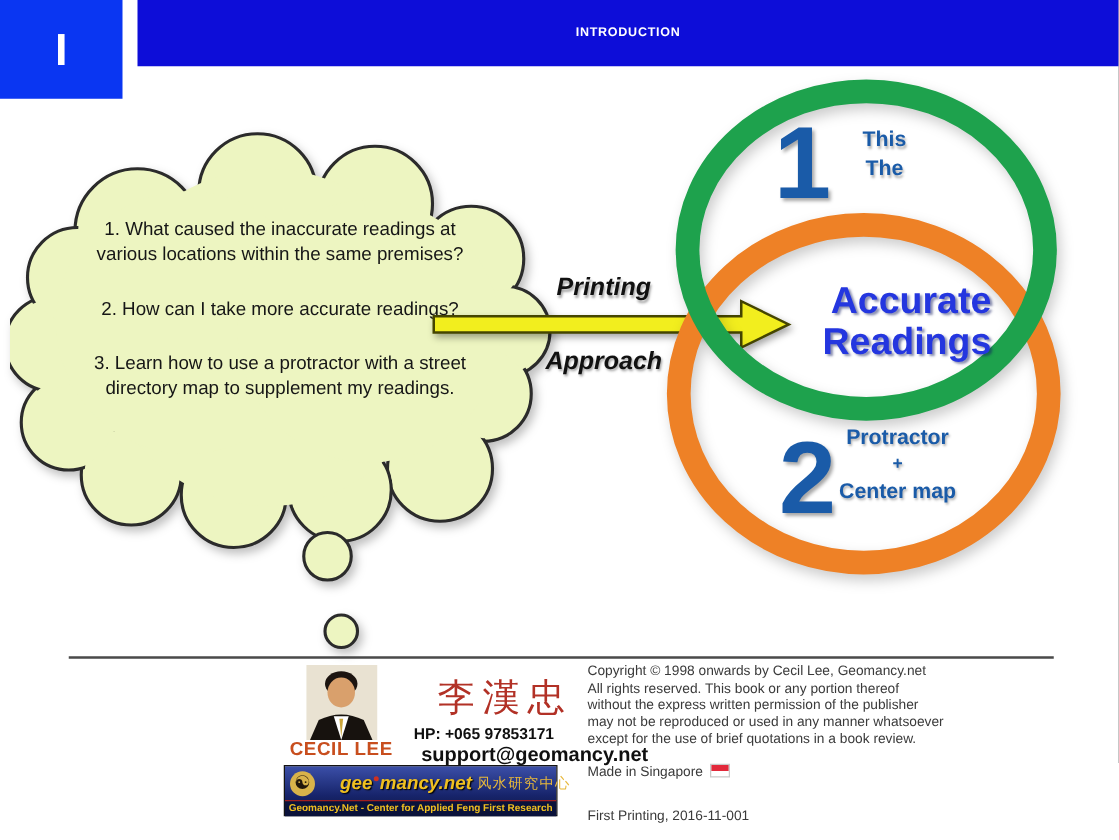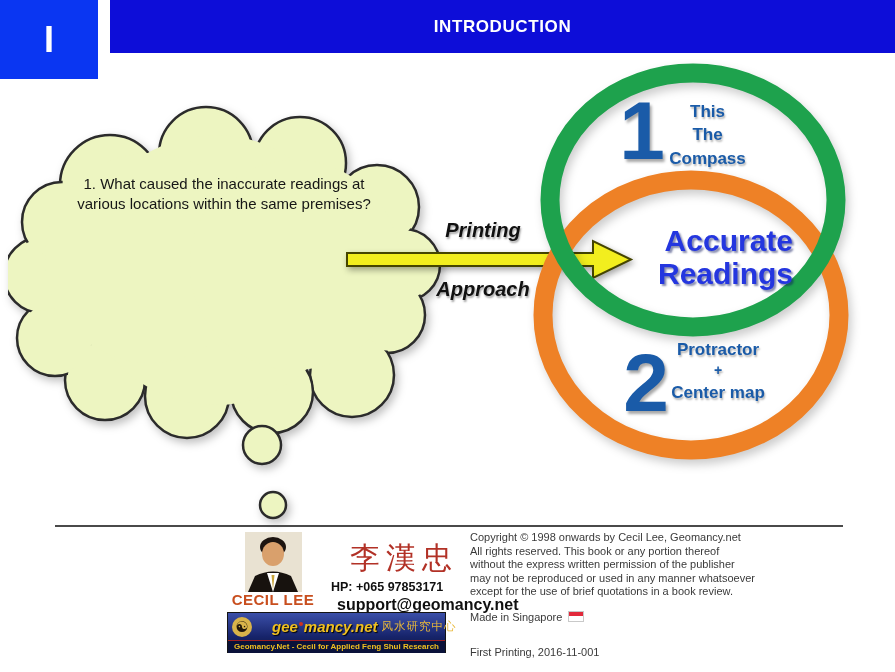--- a/index.html
+++ b/index.html
@@ -5,21 +5,21 @@
   html,body{margin:0;padding:0;background:#777;}
   .slide{position:relative;width:895px;height:672px;background:#fff;overflow:hidden;
          font-family:"Liberation Sans",sans-serif;margin:0 auto;}
 
   
   .section-tab{position:absolute;left:0;top:0;width:98px;height:79px;background:#0a36f2;
                display:flex;align-items:center;justify-content:center;}
   .section-tab span{color:#fff;font-size:36px;font-weight:bold;}
   .header-bar{position:absolute;left:110px;top:0;width:785px;height:53px;background:#0d0dd8;
               display:flex;align-items:center;justify-content:center;}
-  .header-bar span{color:#fff;font-size:17px;font-weight:bold;letter-spacing:.6px;}
+  .header-bar span{color:#fff;font-size:10px;font-weight:bold;letter-spacing:.6px;}
 
   
   .cloud-svg{position:absolute;left:8px;top:103px;filter:drop-shadow(3px 4px 4px rgba(0,0,0,.25));}
   .cloud-text{position:absolute;left:63px;top:174px;width:322px;text-align:center;
               font-size:15px;line-height:1.32;color:#161616;}
   .cloud-text .q{margin-bottom:24px;}
   .cloud-text .q:last-child{margin-bottom:0;}
 
   
   .arrow-svg{position:absolute;left:345px;top:236px;filter:drop-shadow(2px 3px 3px rgba(0,0,0,.35));}
@@ -121,38 +121,39 @@
       <circle cx="287" cy="162" r="105"></circle>
     </g>
     <g stroke="#2b2b2b" stroke-width="2.5" fill="#edf5c1">
       <circle cx="254" cy="342" r="19"></circle>
       <circle cx="265" cy="402" r="13"></circle>
     </g>
   </svg>
 
   <div class="cloud-text">
     <div class="q">1. What caused the inaccurate readings at various locations within the same premises?</div>
+    <div class="q">2. How can I take more accurate readings?</div>
+    <div class="q">3. Learn how to use a protractor with a street directory map to supplement my readings.</div>
   </div>
 
   <svg class="arrow-svg" width="292" height="48" viewBox="0 0 292 48">
     <polygon points="2,17 248,17 248,5 286,23.5 248,42 248,30 2,30" stroke-width="2" stroke-linejoin="miter" stroke="#454500" fill="#f2ee1e"></polygon>
   </svg>
   <div class="arrow-label top">Printing</div>
   <div class="arrow-label bottom">Approach</div>
 
   <svg class="venn-svg" width="365" height="415" viewBox="0 0 365 415">
     <ellipse cx="161" cy="260" rx="148" ry="135" fill="none" stroke-width="19" stroke="#ee8126"></ellipse>
     <ellipse cx="163" cy="145" rx="143" ry="127" fill="none" stroke-width="19" stroke="#1ea24d"></ellipse>
   </svg>
 
   <div class="big-num num-1">1</div>
   <div class="ring-label label-1">
     <div>This</div>
     <div>The</div>
-    <div>Compass</div>
   </div>
 
   <div class="center-label">
     <div>Accurate</div>
     <div>Readings</div>
   </div>
 
   <div class="big-num num-2">2</div>
   <div class="ring-label label-2">
     <div>Protractor</div>
@@ -175,21 +176,21 @@
   <div class="chinese-name">李漢忠</div>
   <div class="phone">HP: +065 97853171</div>
   <div class="email">support@geomancy.net</div>
 
   <div class="banner">
     <div class="banner-top">
       <div class="banner-logo">☯</div>
       <div class="banner-brand"><span>gee</span><span class="banner-dot"></span><span>mancy.net</span></div>
       <div class="banner-cn">风水研究中心</div>
     </div>
-    <div class="banner-strip">Geomancy.Net - Cecil for Applied Feng Shui Research</div>
+    <div class="banner-strip">Geomancy.Net - Center for Applied Feng First Research</div>
   </div>
 
   <div class="copyright">
     <div>Copyright © 1998 onwards by Cecil Lee, Geomancy.net</div>
     <div>All rights reserved. This book or any portion thereof</div>
     <div>without the express written permission of the publisher</div>
     <div>may not be reproduced or used in any manner whatsoever</div>
     <div>except for the use of brief quotations in a book review.</div>
     <div class="made-in"><span>Made in Singapore</span><span class="flag"></span></div>
     <div class="first-printing">First Printing, 2016-11-001</div>

